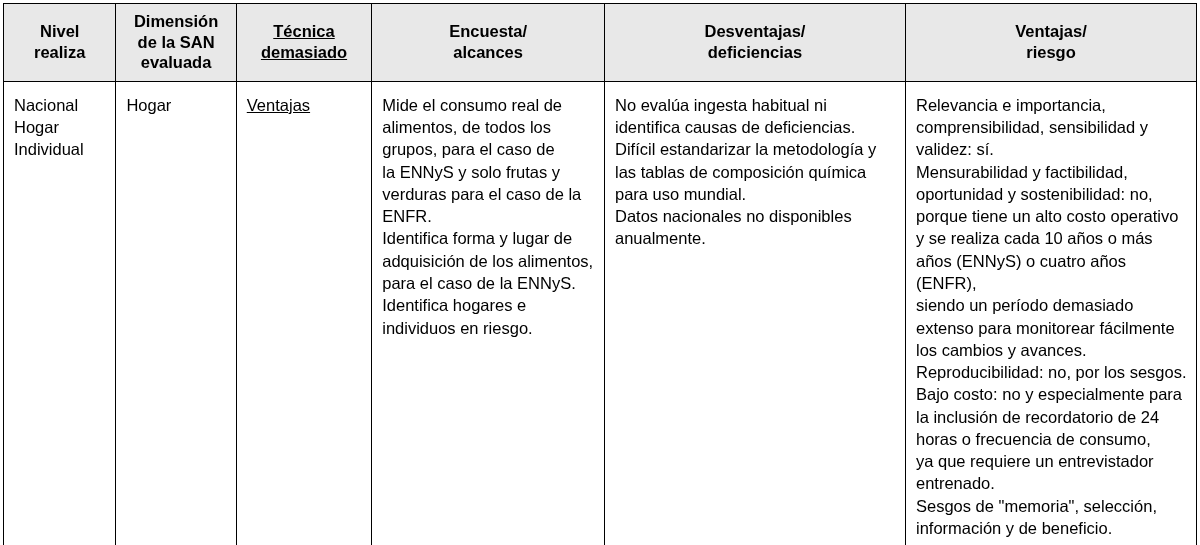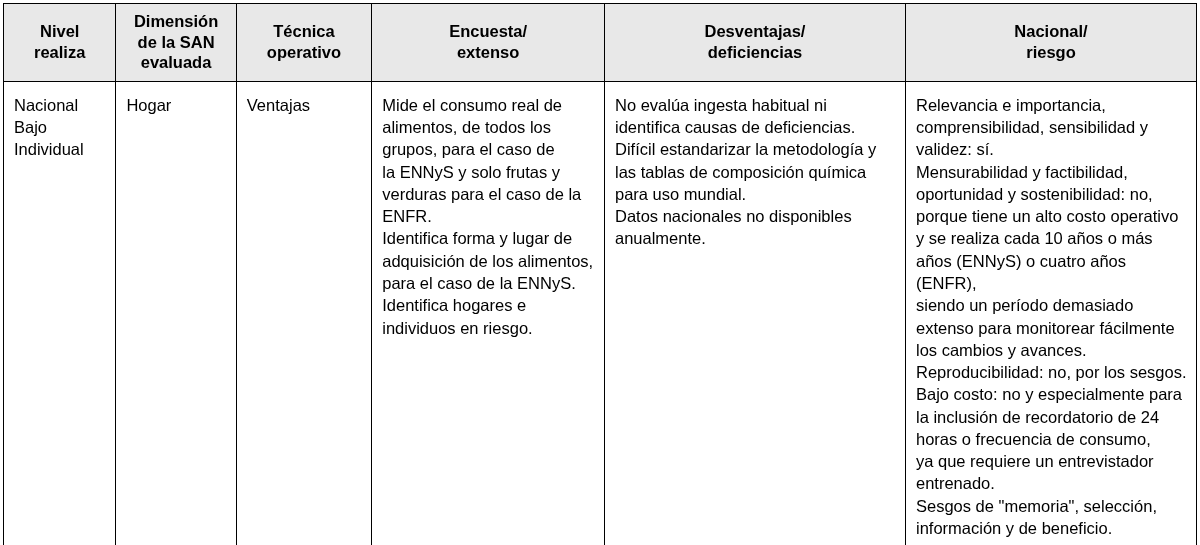--- a/index.html
+++ b/index.html
@@ -42,21 +42,21 @@
     height: 68px;
   }
   table.san-table tbody td {
     font-size: 16.5px;
     line-height: 1.35;
     padding: 12px 8px 8px 10px;
     background: #ffffff;
   }
   .col-nivel   { width: 112px; }
   .col-dim     { width: 120px; }
-  .col-tec     { width: 135px; }
+  .col-tec     { width: 135px; text-decoration: underline; }
   .col-vent    { width: 232px; }
   .col-desv    { width: 300px; }
   .col-atr     { width: 290px; }
 
   td.cell-nivel   { padding-left: 12px; }
   td.cell-dim     { padding-left: 16px; }
   td.cell-tec     { padding-left: 20px; }
   td.cell-vent    { padding-left: 12px; }
   td.cell-desv    { padding-left: 12px; }
   td.cell-atr     { padding-left: 10px; }
@@ -74,41 +74,41 @@
           <span class="hdr-line">Nivel</span>
           <span class="hdr-line">realiza</span>
         </th>
         <th class="col-dim">
           <span class="hdr-line">Dimensión</span>
           <span class="hdr-line">de la SAN</span>
           <span class="hdr-line">evaluada</span>
         </th>
         <th class="col-tec">
           <span class="hdr-line">Técnica</span>
-          <span class="hdr-line">operativo</span>
+          <span class="hdr-line">demasiado</span>
         </th>
         <th class="col-vent">
           <span class="hdr-line">Encuesta/</span>
-          <span class="hdr-line">extenso</span>
+          <span class="hdr-line">alcances</span>
         </th>
         <th class="col-desv">
           <span class="hdr-line">Desventajas/</span>
           <span class="hdr-line">deficiencias</span>
         </th>
         <th class="col-atr">
-          <span class="hdr-line">Nacional/</span>
+          <span class="hdr-line">Ventajas/</span>
           <span class="hdr-line">riesgo</span>
         </th>
       </tr>
     </thead>
     <tbody>
       <tr>
         <td class="col-nivel cell-nivel">
           <span class="para">Nacional
-Bajo
+Hogar
 Individual</span>
         </td>
         <td class="col-dim cell-dim">
           <span class="para">Hogar</span>
         </td>
         <td class="col-tec cell-tec">
           <span class="para">Ventajas</span>
         </td>
         <td class="col-vent cell-vent">
           <span class="para">Mide el consumo real de

